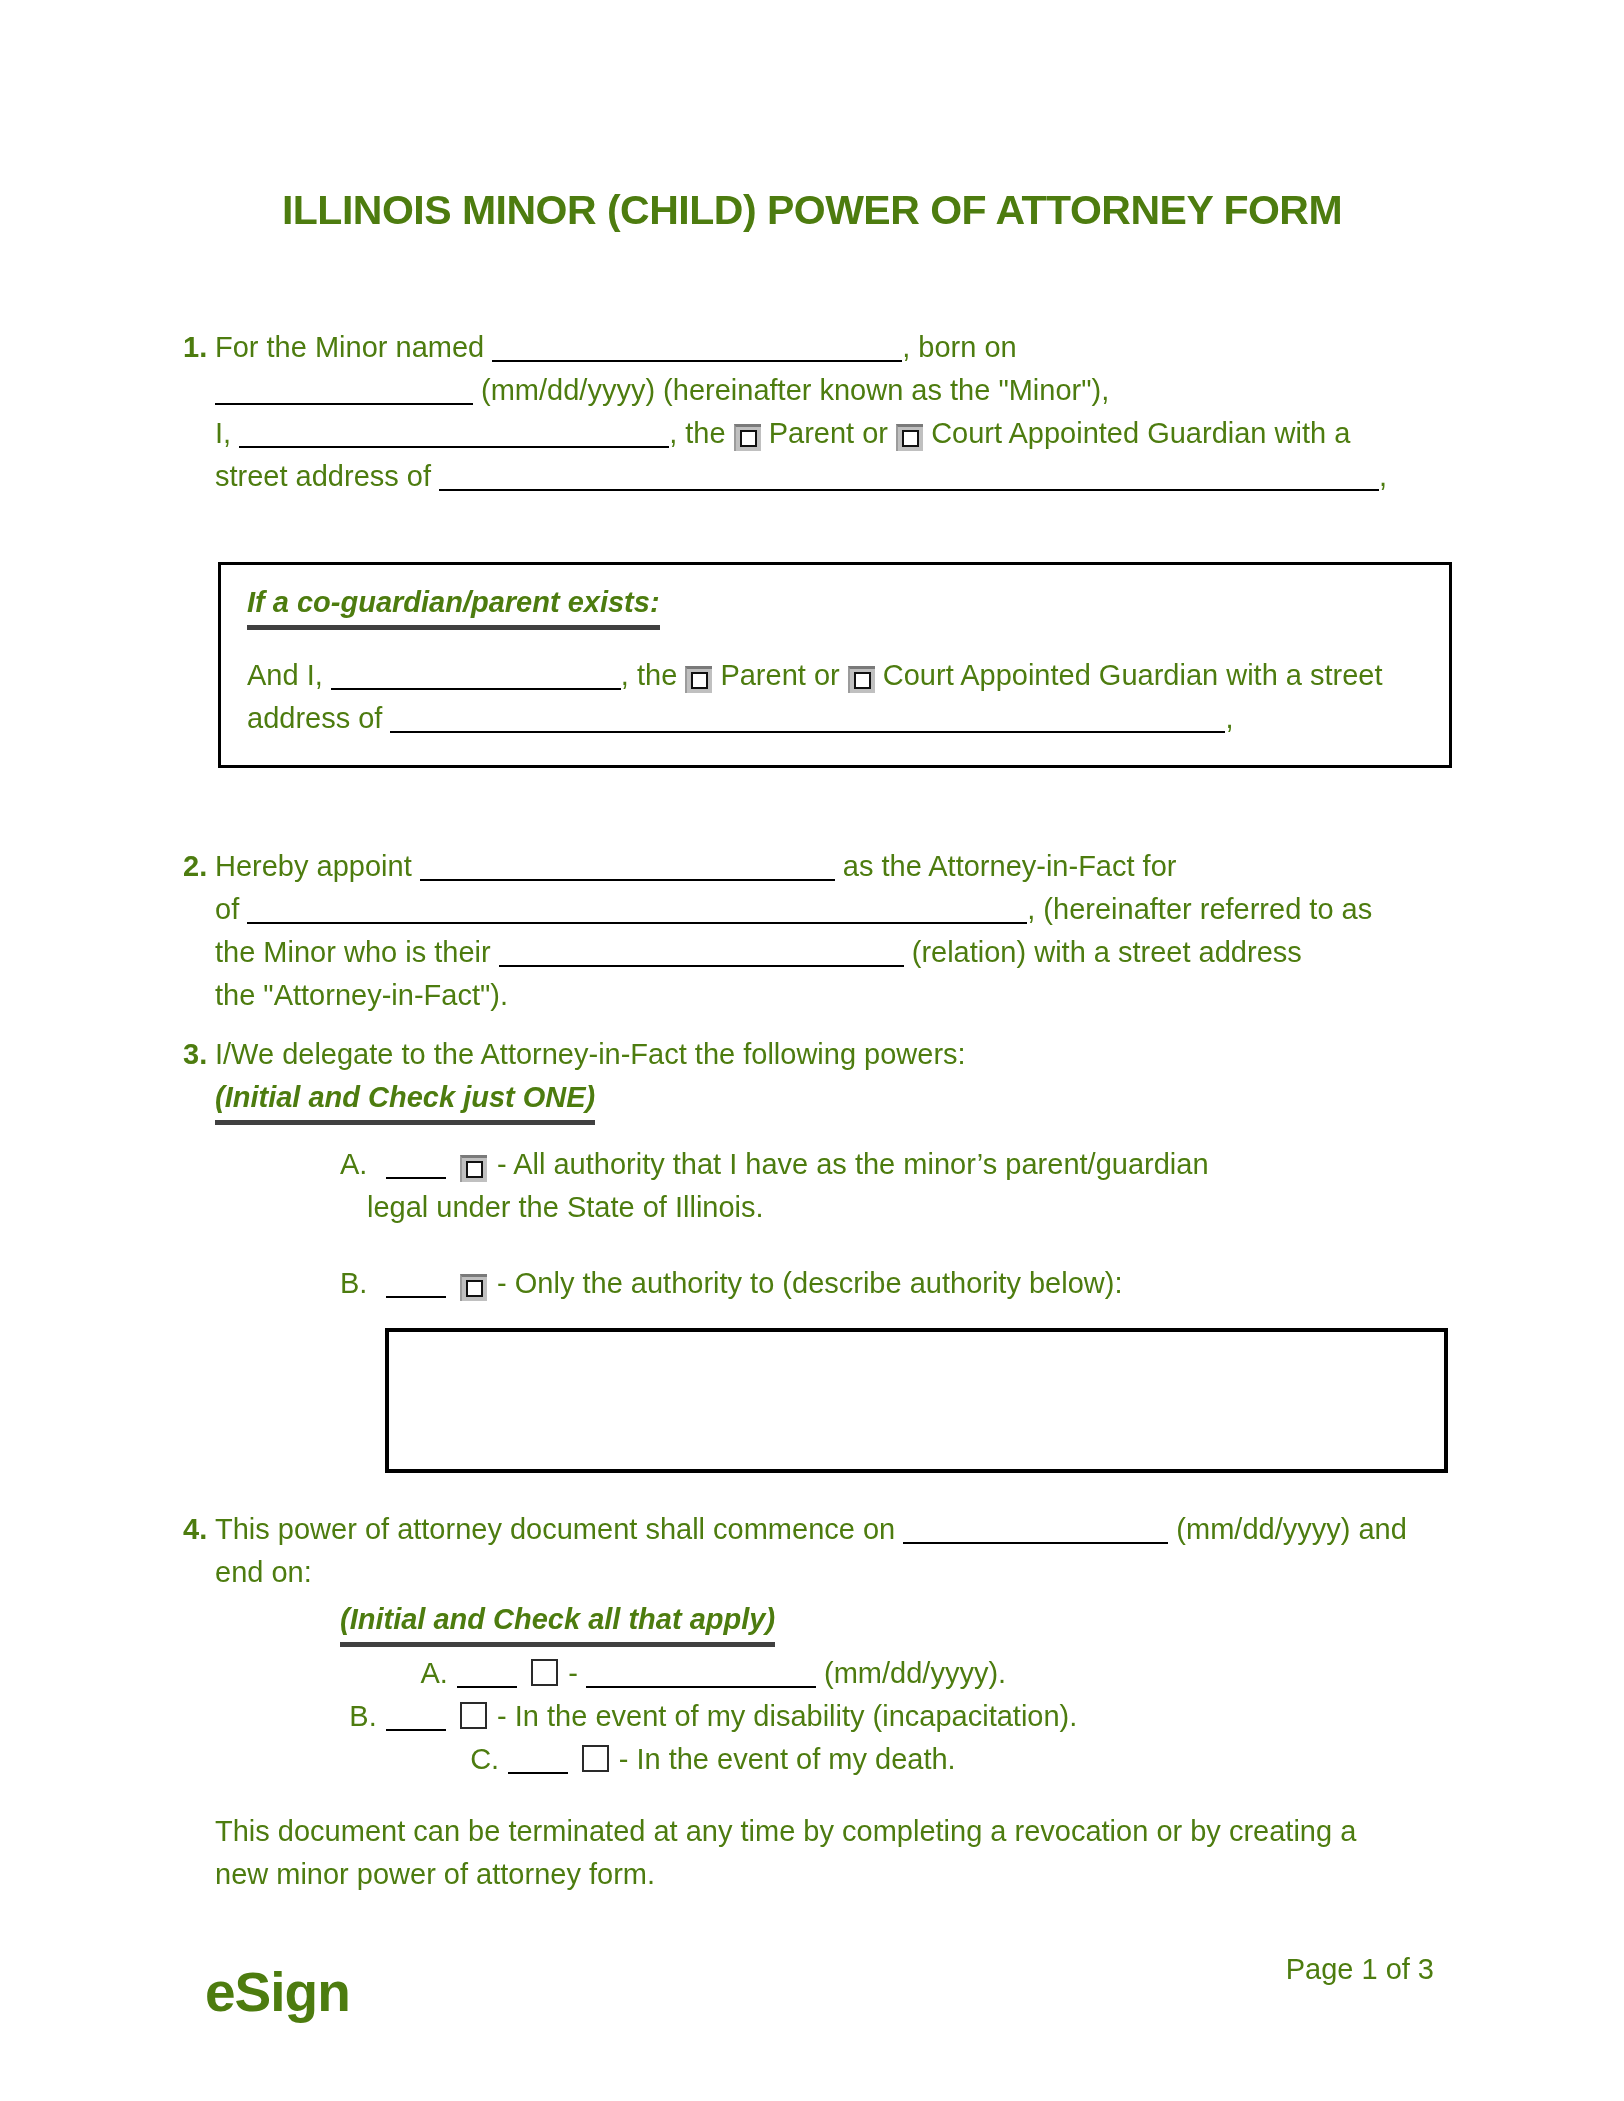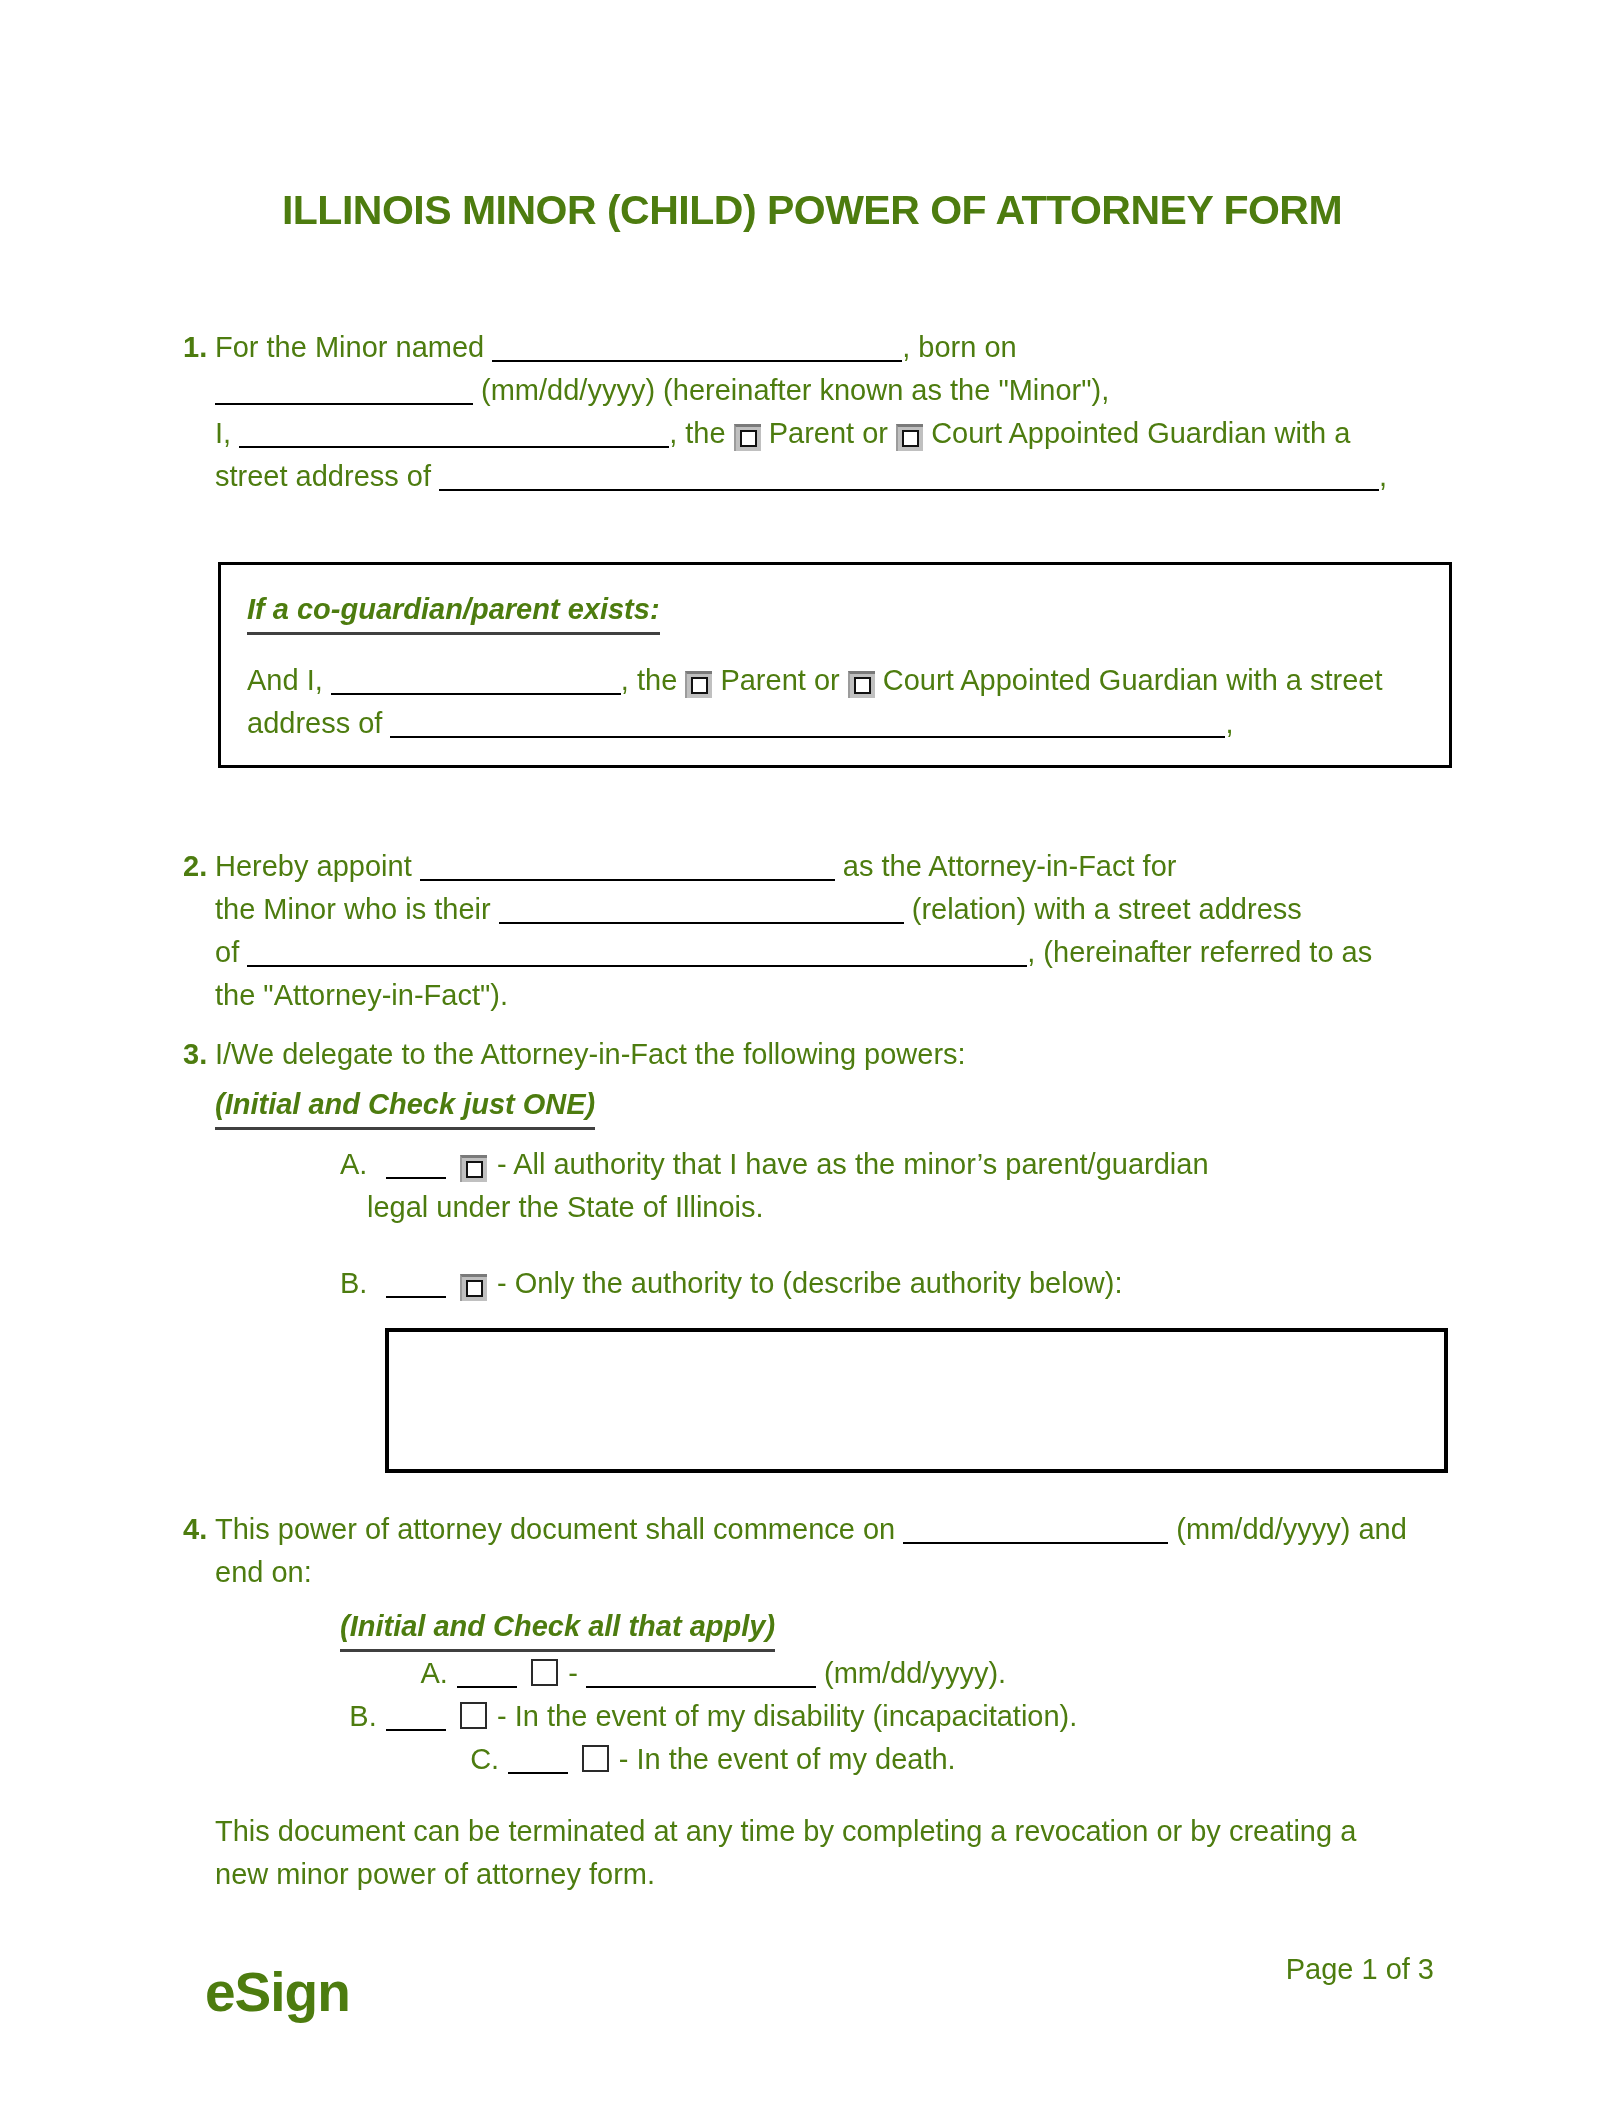--- a/index.html
+++ b/index.html
@@ -59,23 +59,22 @@
     width:23px;height:23px;
     background:#fff;
     border:2px solid #2a2a2a;
     box-sizing:content-box;
     vertical-align:-3px;
   }
   .note{
     display:inline-block;
     font-style:italic;
     font-weight:bold;
-    border-bottom:3px solid #404040;
+    border-bottom:5px solid #404040;
     padding-bottom:1px;
-    margin-top:7px;
   }
   .cobox{
     left:218px;top:562px;
     width:1234px;height:206px;
     border:3px solid #000;
     box-sizing:border-box;
     padding:16px 0 0 26px;
   }
   .cobox .line1{margin-top:24px;}
   .descbox{
@@ -121,22 +120,22 @@
   <div class="abs cobox">
     <div class="line"><span class="note" style="font-size:29px;">If a co-guardian/parent exists:</span></div>
     <div class="line line1"><span>And I, </span><span class="bl" style="width:290px"></span><span>, the </span><span class="cb"></span><span> Parent or </span><span class="cb"></span><span> Court Appointed Guardian with a street</span></div>
     <div class="line"><span>address of </span><span class="bl" style="width:835px"></span><span>,</span></div>
   </div>
 
   <div class="abs numitem" style="left:183px;top:845px;width:1290px;">
     <div class="num">2.</div>
     <div class="body-col">
       <div class="line"><span>Hereby appoint </span><span class="bl" style="width:415px"></span><span> as the Attorney-in-Fact for</span></div>
+      <div class="line"><span>of </span><span class="bl" style="width:780px"></span><span>, (hereinafter referred to as</span></div>
       <div class="line"><span>the Minor who is their </span><span class="bl" style="width:405px"></span><span> (relation) with a street address</span></div>
-      <div class="line"><span>of </span><span class="bl" style="width:780px"></span><span>, (hereinafter referred to as</span></div>
       <div class="line">the "Attorney-in-Fact").</div>
     </div>
   </div>
 
   <div class="abs numitem" style="left:183px;top:1033px;width:1290px;">
     <div class="num">3.</div>
     <div class="body-col">
       <div class="line">I/We delegate to the Attorney-in-Fact the following powers:</div>
       <div class="line"><span class="note">(Initial and Check just ONE)</span></div>
     </div>

